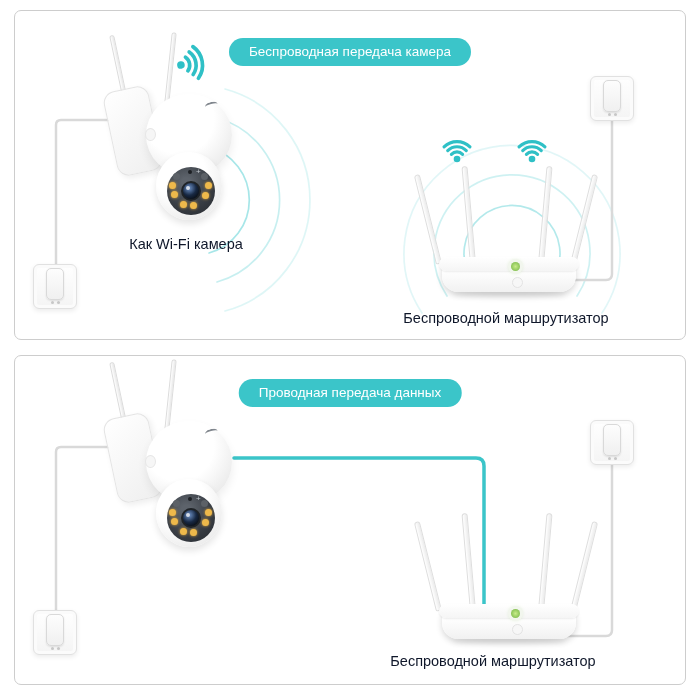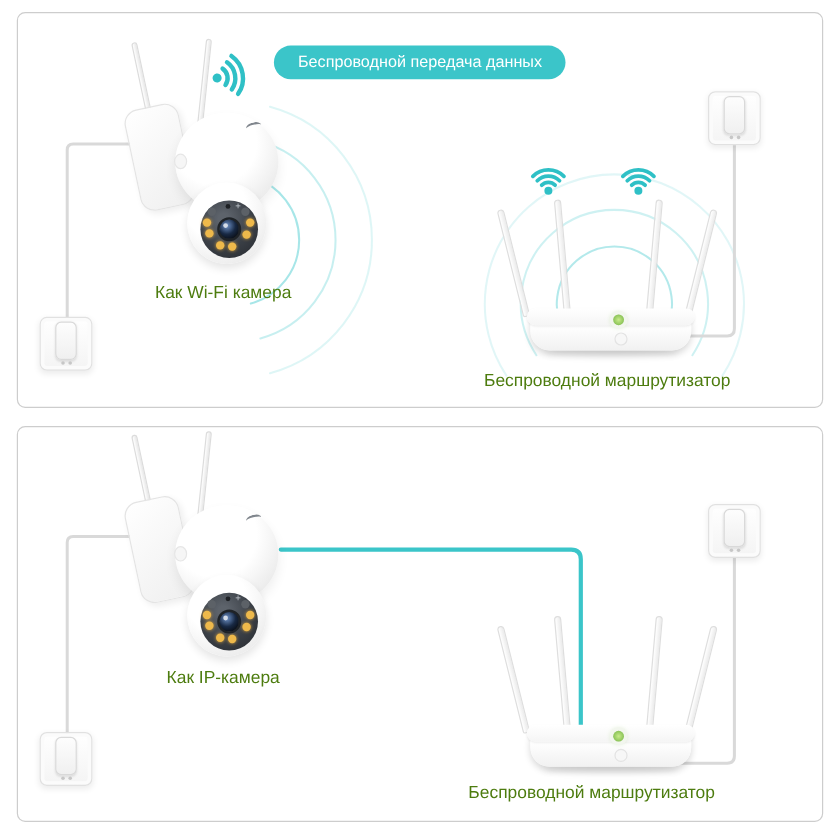--- a/index.html
+++ b/index.html
@@ -9,21 +9,21 @@
   .panel{position:absolute;left:14px;width:672px;height:330px;border:1.5px solid #cdcdcd;
          border-radius:7px;background:#fff;}
   #panel-wireless{top:10px;}
   #panel-wired{top:355px;}
 
   .wires{position:absolute;left:0;top:0;z-index:1;}
 
   .badge{position:absolute;left:50%;transform:translateX(-50%);height:28px;line-height:28px;
          padding:0 20px;border-radius:14px;background:#3bc5c9;color:#ffffff;font-size:13.5px;
          white-space:nowrap;z-index:3;}
-  .label{position:absolute;font-size:14.5px;color:#4d7c0f;text-align:center;z-index:3;}
+  .label{position:absolute;font-size:14.5px;color:#0f172a;text-align:center;z-index:3;}
 
   
   .camera{position:absolute;width:160px;height:215px;z-index:2;}
   .cam-ant{position:absolute;width:5px;background:linear-gradient(90deg,#ffffff,#e7e7e7);
            border:1px solid #dcdcdc;border-radius:3px;transform-origin:bottom center;}
   .cam-ant-l{left:24px;top:6px;height:62px;transform:rotate(-12deg);}
   .cam-ant-r{left:66px;top:4px;height:74px;transform:rotate(6deg);}
   .cam-mount{position:absolute;left:12px;top:60px;width:46px;height:86px;border-radius:12px;
              background:linear-gradient(145deg,#ffffff,#efefef);border:1px solid #e4e4e4;
              transform:rotate(-12deg);box-shadow:2px 3px 6px rgba(0,0,0,.07);}
@@ -104,21 +104,21 @@
       <path d="M122 120 L61 120 Q56 120 56 125 L56 268"></path>
       <path d="M612 115 L612 274 Q612 280 606 280 L574 280"></path>
       <path d="M122 447 L61 447 Q56 447 56 452 L56 614"></path>
       <path d="M612 459 L612 630 Q612 636 606 636 L566 636"></path>
     </g>
     <path d="M234 458 L476 458 Q484 458 484 466 L484 610" stroke="#3bc5c9" stroke-width="3.5" fill="none" stroke-linecap="round"></path>
   </svg>
 
   <div class="panel" id="panel-wireless"></div>
 
-  <div class="badge" style="top:38px;">Беспроводной передача данных</div>
+  <div class="badge" style="top:38px;">Беспроводная передача камера</div>
 
   <div class="camera" style="left:98px;top:28px;">
     <div class="cam-ant cam-ant-l"></div>
     <div class="cam-ant cam-ant-r"></div>
     <div class="cam-mount"></div>
     <div class="cam-dome">
       <span class="cam-dome-logo"></span>
       <span class="cam-dome-button"></span>
     </div>
     <div class="cam-head"></div>
@@ -182,20 +182,21 @@
     <div class="outlet-plate"></div>
     <div class="outlet-plug"></div>
   </div>
   <div class="outlet" style="left:590px;top:76px;">
     <div class="outlet-plate"></div>
     <div class="outlet-plug"></div>
   </div>
 
   <div class="panel" id="panel-wired"></div>
 
+  <div class="badge" style="top:379px;">Проводная передача данных</div>
 
 
   <div class="camera" style="left:98px;top:355px;">
     <div class="cam-ant cam-ant-l"></div>
     <div class="cam-ant cam-ant-r"></div>
     <div class="cam-mount"></div>
     <div class="cam-dome">
       <span class="cam-dome-logo"></span>
       <span class="cam-dome-button"></span>
     </div>
@@ -208,21 +209,20 @@
       <span class="led led-amber" style="left:4px;top:24px;"></span>
       <span class="led led-amber" style="left:13px;top:34px;"></span>
       <span class="led led-amber" style="left:23px;top:35px;"></span>
       <span class="led led-amber" style="left:35px;top:25px;"></span>
       <span class="led led-amber" style="left:38px;top:15px;"></span>
       <span class="led led-gray" style="left:34px;top:6px;"></span>
       <span class="cam-lens"></span>
     </div>
   </div>
 
-  <div class="label" style="left:86px;top:557px;width:200px;">Как IP-камера</div>
 
   <div class="router" style="left:430px;top:507px;">
     <div class="router-ant" style="left:6px;top:12px;height:92px;transform:rotate(-14deg);"></div>
     <div class="router-ant" style="left:40px;top:6px;height:98px;transform:rotate(-5deg);"></div>
     <div class="router-ant" style="left:108px;top:6px;height:98px;transform:rotate(5deg);"></div>
     <div class="router-ant" style="left:140px;top:12px;height:92px;transform:rotate(14deg);"></div>
     <div class="router-body">
       <span class="router-led"></span>
       <span class="router-logo"></span>
     </div>

